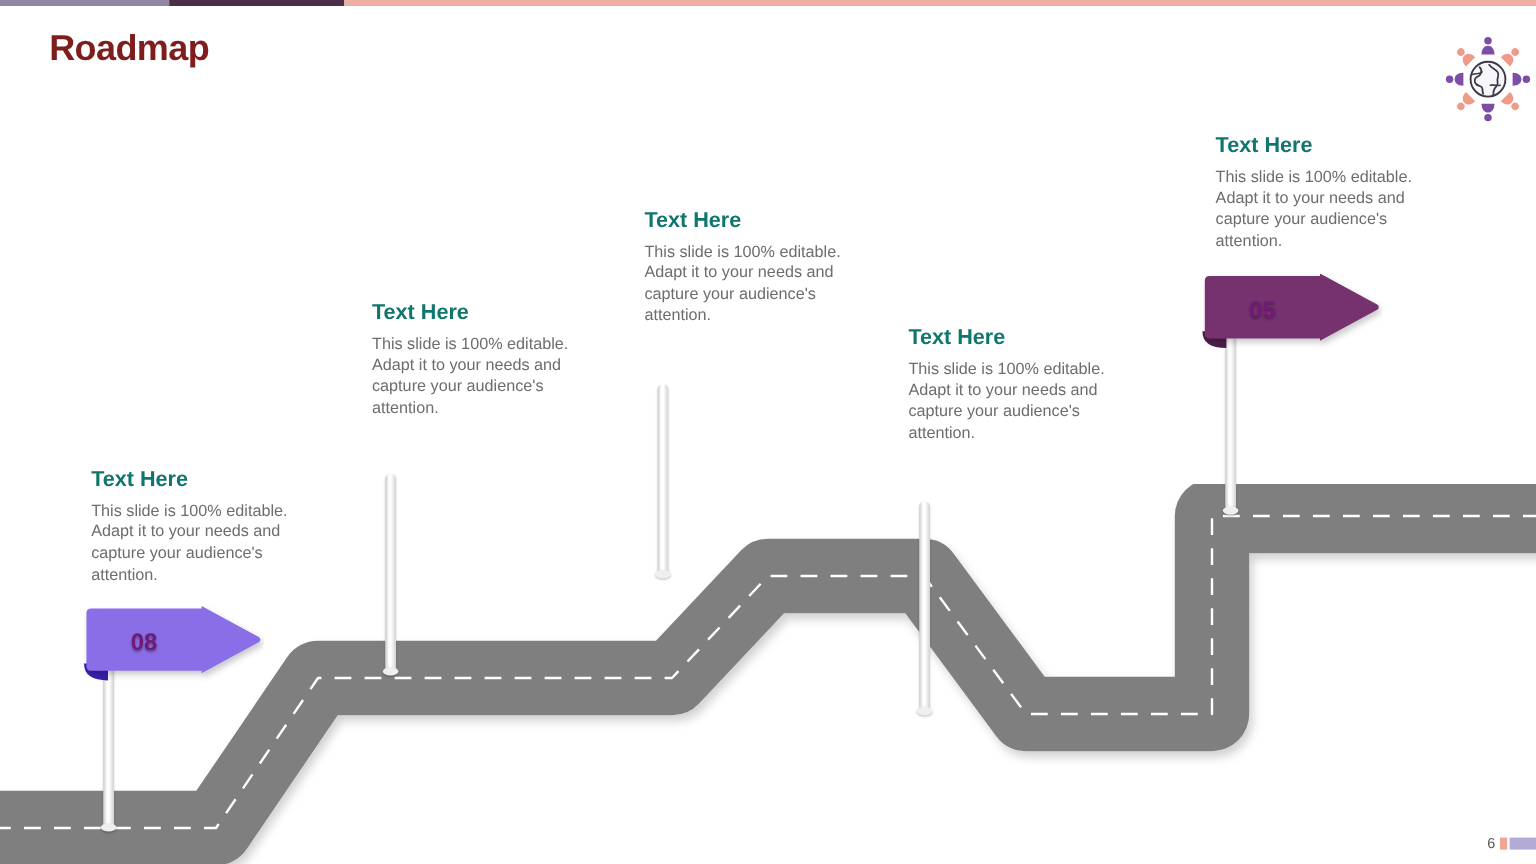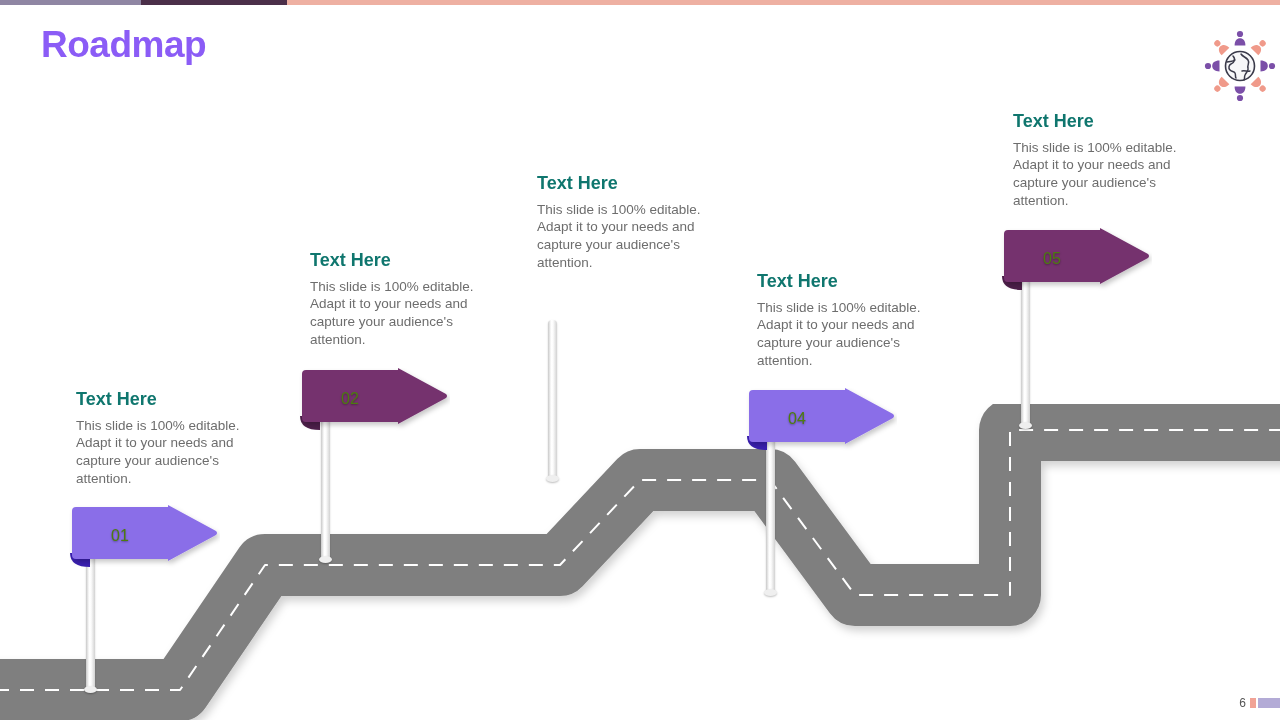--- a/index.html
+++ b/index.html
@@ -34,23 +34,23 @@
   .topbar .seg { height: 100%; }
   .topbar .seg1 { width: 141px; background: #8f86a3; }
   .topbar .seg2 { width: 146px; background: #4b2f49; }
   .topbar .seg3 { flex: 1; background: #eeb0a2; }
 
   
   .title {
     position: absolute;
     left: 41px;
     top: 26px;
-    font-size: 37px;
+    font-size: 30px;
     font-weight: bold;
-    color: #8b5cf6;
+    color: #7f1d1d;
     letter-spacing: -0.5px;
     line-height: 1;
   }
 
   
   .logo {
     position: absolute;
     left: 1200px;
     top: 26px;
     width: 80px;
@@ -106,23 +106,23 @@
     box-shadow: 0 1px 2px rgba(0,0,0,0.25);
   }
   .flag-num {
     position: absolute;
     left: 0; top: 0;
     width: 118px;
     height: 52px;
     display: flex;
     align-items: center;
     justify-content: center;
-    font-size: 16px;
-    font-weight: normal;
-    color: #4d7c0f;
+    font-size: 20px;
+    font-weight: bold;
+    color: #701a75;
     text-shadow: 0 1px 2px rgba(0,0,0,0.35);
     pointer-events: none;
   }
 
   
   .pagenum {
     position: absolute;
     right: 34px;
     bottom: 10px;
     font-size: 12px;
@@ -233,45 +233,33 @@
         <defs>
           <filter id="fs1" x="-20%" y="-20%" width="150%" height="160%">
             <feDropShadow dx="2" dy="3" stdDeviation="2.6" flood-color="#000000" flood-opacity="0.22"></feDropShadow>
           </filter>
         </defs>
 
         <path d="M2 48 q0 14 20 14 l0 -14 Z" fill="#3a1fb0"></path>
 
         <path d="M4 6 q0 -4 4 -4 l92 0 l0 -2 l48 26 q2 2 0 4 l-48 26 l0 -2 l-92 0 q-4 0 -4 -4 Z" fill="#8a6ee8" filter="url(#fs1)"></path>
       </svg>
-      <div class="flag-num" style="left:0; top:5px; width:104px; height:52px;">01</div>
+      <div class="flag-num" style="left:0; top:5px; width:104px; height:52px;">08</div>
     </div>
   </div>
 
   <div class="milestone" style="left:0; top:0; width:1280px; height:720px; pointer-events:none;">
     <div class="ms-text" style="left:310px; top:251px; pointer-events:auto;">
       <div class="ms-head">Text Here</div>
       <div class="ms-body">This slide is 100% editable. Adapt it to your needs and capture your audience's attention.</div>
     </div>
 
     <div class="pole" style="left:321px; top:395px; height:166px; pointer-events:auto;"></div>
     <div class="pole-base" style="left:319px; top:556px; pointer-events:auto;"></div>
 
-    <div class="flag" style="left:298px; top:368px; pointer-events:auto;">
-      <svg width="152" height="68" viewBox="0 0 152 68">
-        <defs>
-          <filter id="fs2" x="-20%" y="-20%" width="150%" height="160%">
-            <feDropShadow dx="2" dy="3" stdDeviation="2.6" flood-color="#000000" flood-opacity="0.22"></feDropShadow>
-          </filter>
-        </defs>
-        <path d="M2 48 q0 14 20 14 l0 -14 Z" fill="#4d1f4a"></path>
-        <path d="M4 6 q0 -4 4 -4 l92 0 l0 -2 l48 26 q2 2 0 4 l-48 26 l0 -2 l-92 0 q-4 0 -4 -4 Z" fill="#74326e" filter="url(#fs2)"></path>
-      </svg>
-      <div class="flag-num" style="left:0; top:5px; width:104px; height:52px;">02</div>
-    </div>
   </div>
 
   <div class="milestone" style="left:0; top:0; width:1280px; height:720px; pointer-events:none;">
     <div class="ms-text" style="left:537px; top:174px; pointer-events:auto;">
       <div class="ms-head">Text Here</div>
       <div class="ms-body">This slide is 100% editable. Adapt it to your needs and capture your audience's attention.</div>
     </div>
 
     <div class="pole" style="left:548px; top:320px; height:160px; pointer-events:auto;"></div>
     <div class="pole-base" style="left:546px; top:475px; pointer-events:auto;"></div>
@@ -280,32 +268,20 @@
 
   <div class="milestone" style="left:0; top:0; width:1280px; height:720px; pointer-events:none;">
     <div class="ms-text" style="left:757px; top:272px; pointer-events:auto;">
       <div class="ms-head">Text Here</div>
       <div class="ms-body">This slide is 100% editable. Adapt it to your needs and capture your audience's attention.</div>
     </div>
 
     <div class="pole" style="left:766px; top:418px; height:175px; pointer-events:auto;"></div>
     <div class="pole-base" style="left:764px; top:589px; pointer-events:auto;"></div>
 
-    <div class="flag" style="left:745px; top:388px; pointer-events:auto;">
-      <svg width="152" height="68" viewBox="0 0 152 68">
-        <defs>
-          <filter id="fs4" x="-20%" y="-20%" width="150%" height="160%">
-            <feDropShadow dx="2" dy="3" stdDeviation="2.6" flood-color="#000000" flood-opacity="0.22"></feDropShadow>
-          </filter>
-        </defs>
-        <path d="M2 48 q0 14 20 14 l0 -14 Z" fill="#3a1fb0"></path>
-        <path d="M4 6 q0 -4 4 -4 l92 0 l0 -2 l48 26 q2 2 0 4 l-48 26 l0 -2 l-92 0 q-4 0 -4 -4 Z" fill="#8a6ee8" filter="url(#fs4)"></path>
-      </svg>
-      <div class="flag-num" style="left:0; top:5px; width:104px; height:52px;">04</div>
-    </div>
   </div>
 
   <div class="milestone" style="left:0; top:0; width:1280px; height:720px; pointer-events:none;">
     <div class="ms-text" style="left:1013px; top:112px; pointer-events:auto;">
       <div class="ms-head">Text Here</div>
       <div class="ms-body">This slide is 100% editable. Adapt it to your needs and capture your audience's attention.</div>
     </div>
 
     <div class="pole" style="left:1021px; top:258px; height:168px; pointer-events:auto;"></div>
     <div class="pole-base" style="left:1019px; top:422px; pointer-events:auto;"></div>

